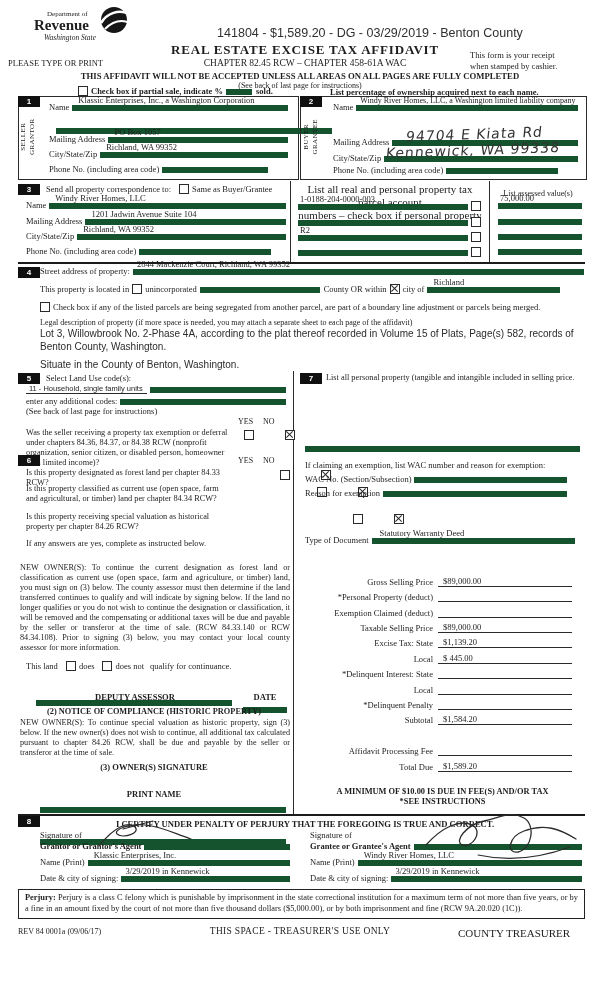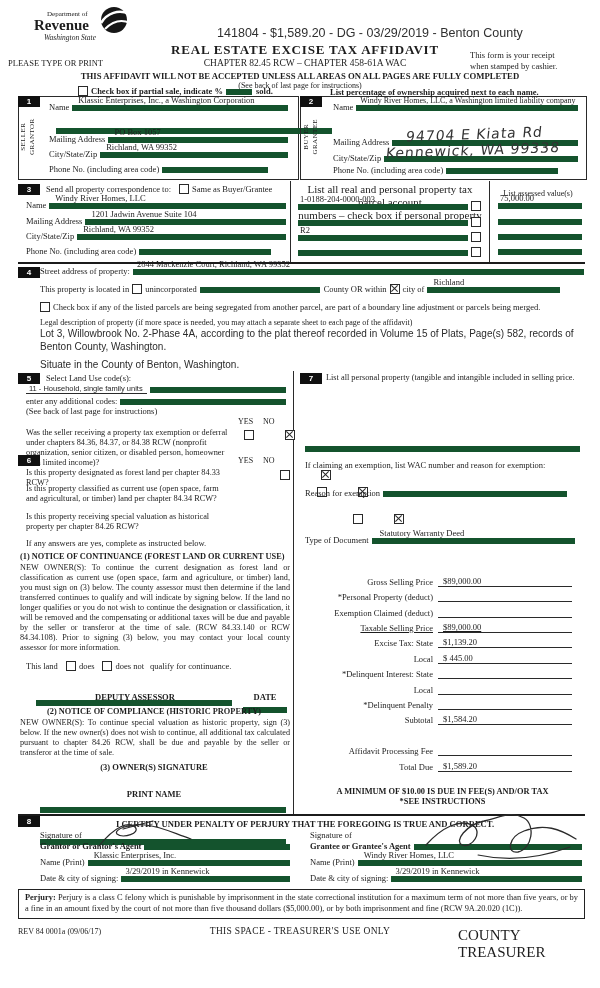--- a/index.html
+++ b/index.html
@@ -285,21 +285,20 @@
 
   <div class="a q" style="left:26px;top:484px;width:206px;">Is this property classified as current use (open space, farm and agricultural, or timber) land per chapter 84.34 RCW?</div>
   <span class="cb a" style="left:241px;top:487px;"></span>
   <span class="cb a checked" style="left:264px;top:487px;"></span>
 
   <div class="a q" style="left:26px;top:512px;width:206px;">Is this property receiving special valuation as historical property per chapter 84.26 RCW?</div>
   <span class="cb a" style="left:241px;top:514px;"></span>
   <span class="cb a checked" style="left:264px;top:514px;"></span>
 
   <div class="a" style="left:26px;top:538px;">If any answers are yes, complete as instructed below.</div>
-  <div class="a b" style="left:20px;top:552px;width:268px;font-size:8.3px;">(1) NOTICE OF CONTINUANCE (FOREST LAND OR CURRENT USE)</div>
   <div class="a q jus" style="left:20px;top:563px;width:270px;font-size:8.2px;">NEW OWNER(S): To continue the current designation as forest land or classification as current use (open space, farm and agriculture, or timber) land, you must sign on (3) below. The county assessor must then determine if the land transferred continues to qualify and will indicate by signing below. If the land no longer qualifies or you do not wish to continue the designation or classification, it will be removed and the compensating or additional taxes will be due and payable by the seller or transferor at the time of sale. (RCW 84.33.140 or RCW 84.34.108). Prior to signing (3) below, you may contact your local county assessor for more information.</div>
 
   <div class="a row" style="left:26px;top:661px;width:230px;">
     <span class="lab">This land</span>
     <span class="cb" style="margin-left:8px;"></span>
     <span class="lab">does</span>
     <span class="cb" style="margin-left:8px;"></span>
     <span class="lab">does not</span>
     <span class="lab" style="margin-left:6px;">qualify for continuance.</span>
   </div>
@@ -316,20 +315,24 @@
   <div class="a fill" style="left:40px;top:781px;width:246px;margin:0;"></div>
   <div class="a ctr b" style="left:20px;top:789px;width:268px;">PRINT NAME</div>
   <div class="a fill" style="left:40px;top:806px;width:246px;margin:0;"></div>
 
   
   <div class="tab" style="left:300px;top:373px;">7</div>
   <div class="a q" style="left:326px;top:373px;width:252px;">List all personal property (tangible and intangible included in selling price.</div>
   <div class="a fill" style="left:305px;top:406px;width:275px;margin:0;"></div>
 
   <div class="a" style="left:305px;top:460px;width:278px;">If claiming an exemption, list WAC number and reason for exemption:</div>
+  <div class="a row" style="left:305px;top:474px;width:262px;">
+    <span class="lab">WAC No. (Section/Subsection)</span>
+    <span class="fill"></span>
+  </div>
   <div class="a row" style="left:305px;top:488px;width:262px;">
     <span class="lab">Reason for exemption</span>
     <span class="fill"></span>
   </div>
 
   <div class="a row" style="left:305px;top:535px;width:270px;">
     <span class="lab">Type of Document</span>
     <span class="fill">
         <span class="a" style="left:8px;bottom:0;white-space:nowrap;">Statutory Warranty Deed</span>
       </span>
@@ -340,21 +343,21 @@
       <div class="mval">$89,000.00</div>
     </div>
   <div class="a mrow" style="top:591px;">
       <div class="mlabel">*Personal Property (deduct)</div>
       <div class="mval"></div>
     </div>
   <div class="a mrow" style="top:607px;">
       <div class="mlabel">Exemption Claimed (deduct)</div>
       <div class="mval"></div>
     </div>
-  <div class="a mrow" style="top:622px;text-decoration:underline;">
+  <div class="a mrow" style="top:622px;">
       <div class="mlabel">Taxable Selling Price</div>
       <div class="mval">$89,000.00</div>
     </div>
   <div class="a mrow" style="top:637px;">
       <div class="mlabel">Excise Tax: State</div>
       <div class="mval">$1,139.20</div>
     </div>
   <div class="a mrow" style="top:653px;">
       <div class="mlabel">Local</div>
       <div class="mval">$ 445.00</div>
@@ -438,15 +441,15 @@
 
   
   <div class="a jus" style="left:18px;top:889px;width:553px;border:1.5px solid #222;padding:3px 6px;font-size:8.4px;line-height:1.3;">
     <span class="b">Perjury:</span>
     <span>Perjury is a class C felony which is punishable by imprisonment in the state correctional institution for a maximum term of not more than five years, or by a fine in an amount fixed by the court of not more than five thousand dollars ($5,000.00), or by both imprisonment and fine (RCW 9A.20.020 (1C)).</span>
   </div>
 
   
   <div class="a" style="left:18px;top:927px;font-size:8px;">REV 84 0001a (09/06/17)</div>
   <div class="a ctr" style="left:170px;top:926px;width:260px;font-size:9.5px;letter-spacing:0.3px;">THIS SPACE - TREASURER'S USE ONLY</div>
-  <div class="a" style="left:458px;top:927px;font-size:15px;">COUNTY TREASURER</div>
+  <div class="a" style="left:458px;top:927px;font-size:11px;">COUNTY TREASURER</div>
 
 </div>
 
 </body></html>

